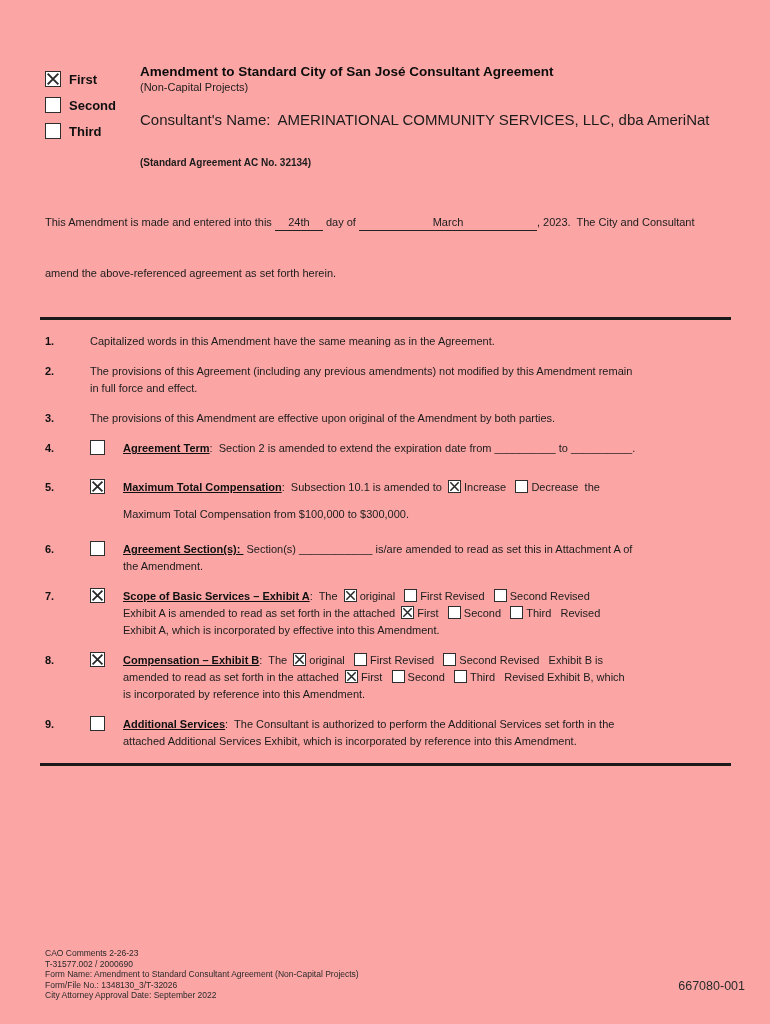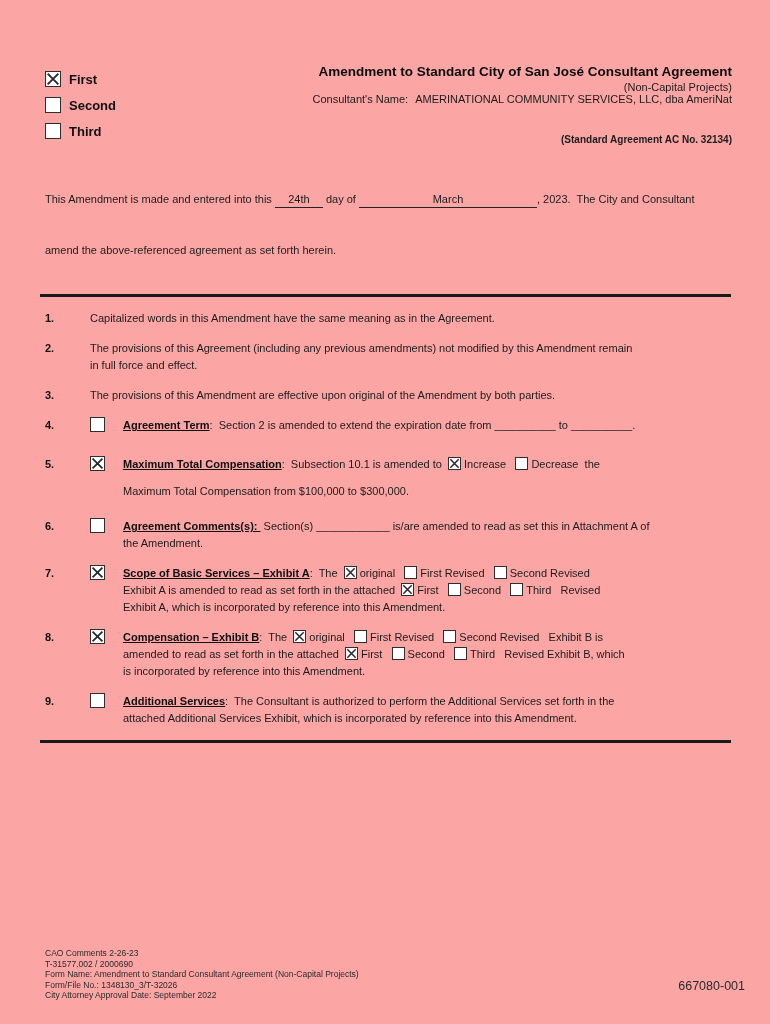--- a/index.html
+++ b/index.html
@@ -7,24 +7,24 @@
   body{
     background:#ffffff;color:#1c1c1c;position:relative;overflow:hidden;
     font-family:"Liberation Sans","DejaVu Sans",sans-serif;
   }
   .sheet{position:absolute;inset:0;background:#fca5a5}
 
   
   .header{margin-top:64px;position:relative}
   .ordinals{position:absolute;left:45px;top:7px;display:flex;flex-direction:column;gap:10px}
   .ord{display:flex;align-items:center;gap:8px;font-weight:bold;font-size:13px;color:#101010}
-  .header-center{margin-left:140px;width:592px;text-align:right}
+  .header-center{margin-left:140px;width:592px;text-align:left}
   .title{font-size:13.5px;font-weight:bold;color:#0c0c0c}
   .subtitle{font-size:11px;margin-top:2px}
-  .consultant{font-size:11px;}
+  .consultant{font-size:15px;margin-top:18px}
   .consultant .clabel{margin-right:7px}
   .agreement{font-size:10px;font-weight:bold;margin-top:29px}
 
   
   .intro{margin:12px 40px 0 45px;font-size:11px;line-height:17px;white-space:pre-wrap}
   .rule{border-top:3px solid #1a1a1a;margin:1px 39px 0 40px}
 
   
   .items{margin:13px 40px 0 45px;font-size:11px;line-height:17px}
   .item{display:flex;margin-bottom:13px}
@@ -134,37 +134,37 @@
           <div class="tline" data-name="text-line"><span class="ilabel" data-name="item-title">Maximum Total Compensation</span><span data-name="text-run">:  Subsection 10.1 is amended to  </span><span class="cbwrap" data-name="inline-checkbox-group"><span class="cb on" data-name="increase-checkbox"><svg viewBox="0 0 10 10" data-name="x-mark-icon">
                   <path d="M1.2 1.2 L8.8 8.8 M8.8 1.2 L1.2 8.8"></path>
                 </svg></span><span class="cblab" data-name="checkbox-label">Increase</span></span><span data-name="text-run">   </span><span class="cbwrap" data-name="inline-checkbox-group"><span class="cb" data-name="decrease-checkbox"></span><span class="cblab" data-name="checkbox-label">Decrease</span></span><span data-name="text-run">  the</span></div>
           <div class="tline" data-name="text-line"><span data-name="text-run">Maximum Total Compensation from $100,000 to $300,000.</span></div>
         </div>
       </div>
       <div class="item" data-name="amendment-item-6">
         <div class="num" data-name="item-number">6.</div>
         <div class="cbcol" data-name="item-checkbox-column"><span class="cb big" data-name="agreement-sections-checkbox"></span></div>
         <div class="body" data-name="item-text">
-          <div class="tline" data-name="text-line"><span class="ilabel" data-name="item-title">Agreement Comments(s): </span><span data-name="text-run"> Section(s) </span><span class="blank" data-name="sections-field">____________</span><span data-name="text-run"> is/are amended to read as set this in Attachment A of</span></div>
+          <div class="tline" data-name="text-line"><span class="ilabel" data-name="item-title">Agreement Section(s): </span><span data-name="text-run"> Section(s) </span><span class="blank" data-name="sections-field">____________</span><span data-name="text-run"> is/are amended to read as set this in Attachment A of</span></div>
           <div class="tline" data-name="text-line"><span data-name="text-run">the Amendment.</span></div>
         </div>
       </div>
       <div class="item" data-name="amendment-item-7">
         <div class="num" data-name="item-number">7.</div>
         <div class="cbcol" data-name="item-checkbox-column"><span class="cb big on" data-name="scope-basic-services-checkbox"><svg viewBox="0 0 10 10" data-name="x-mark-icon">
               <path d="M1.2 1.2 L8.8 8.8 M8.8 1.2 L1.2 8.8"></path>
             </svg></span></div>
         <div class="body" data-name="item-text">
           <div class="tline" data-name="text-line"><span class="ilabel" data-name="item-title">Scope of Basic Services – Exhibit A</span><span data-name="text-run">:  The  </span><span class="cbwrap" data-name="inline-checkbox-group"><span class="cb on" data-name="exhibit-a-original-checkbox"><svg viewBox="0 0 10 10" data-name="x-mark-icon">
                   <path d="M1.2 1.2 L8.8 8.8 M8.8 1.2 L1.2 8.8"></path>
                 </svg></span><span class="cblab" data-name="checkbox-label">original</span></span><span data-name="text-run">   </span><span class="cbwrap" data-name="inline-checkbox-group"><span class="cb" data-name="exhibit-a-first-revised-checkbox"></span><span class="cblab" data-name="checkbox-label">First Revised</span></span><span data-name="text-run">   </span><span class="cbwrap" data-name="inline-checkbox-group"><span class="cb" data-name="exhibit-a-second-revised-checkbox"></span><span class="cblab" data-name="checkbox-label">Second Revised</span></span></div>
           <div class="tline" data-name="text-line"><span data-name="text-run">Exhibit A is amended to read as set forth in the attached  </span><span class="cbwrap" data-name="inline-checkbox-group"><span class="cb on" data-name="exhibit-a-attached-first-checkbox"><svg viewBox="0 0 10 10" data-name="x-mark-icon">
                   <path d="M1.2 1.2 L8.8 8.8 M8.8 1.2 L1.2 8.8"></path>
                 </svg></span><span class="cblab" data-name="checkbox-label">First</span></span><span data-name="text-run">   </span><span class="cbwrap" data-name="inline-checkbox-group"><span class="cb" data-name="exhibit-a-attached-second-checkbox"></span><span class="cblab" data-name="checkbox-label">Second</span></span><span data-name="text-run">   </span><span class="cbwrap" data-name="inline-checkbox-group"><span class="cb" data-name="exhibit-a-attached-third-checkbox"></span><span class="cblab" data-name="checkbox-label">Third</span></span><span data-name="text-run">   Revised</span></div>
-          <div class="tline" data-name="text-line"><span data-name="text-run">Exhibit A, which is incorporated by reference into this Amendment.</span></div>
+          <div class="tline" data-name="text-line"><span data-name="text-run">Exhibit A, which is incorporated by effective into this Amendment.</span></div>
         </div>
       </div>
       <div class="item" data-name="amendment-item-8">
         <div class="num" data-name="item-number">8.</div>
         <div class="cbcol" data-name="item-checkbox-column"><span class="cb big on" data-name="compensation-exhibit-b-checkbox"><svg viewBox="0 0 10 10" data-name="x-mark-icon">
               <path d="M1.2 1.2 L8.8 8.8 M8.8 1.2 L1.2 8.8"></path>
             </svg></span></div>
         <div class="body" data-name="item-text">
           <div class="tline" data-name="text-line"><span class="ilabel" data-name="item-title">Compensation – Exhibit B</span><span data-name="text-run">:  The  </span><span class="cbwrap" data-name="inline-checkbox-group"><span class="cb on" data-name="exhibit-b-original-checkbox"><svg viewBox="0 0 10 10" data-name="x-mark-icon">
                   <path d="M1.2 1.2 L8.8 8.8 M8.8 1.2 L1.2 8.8"></path>

